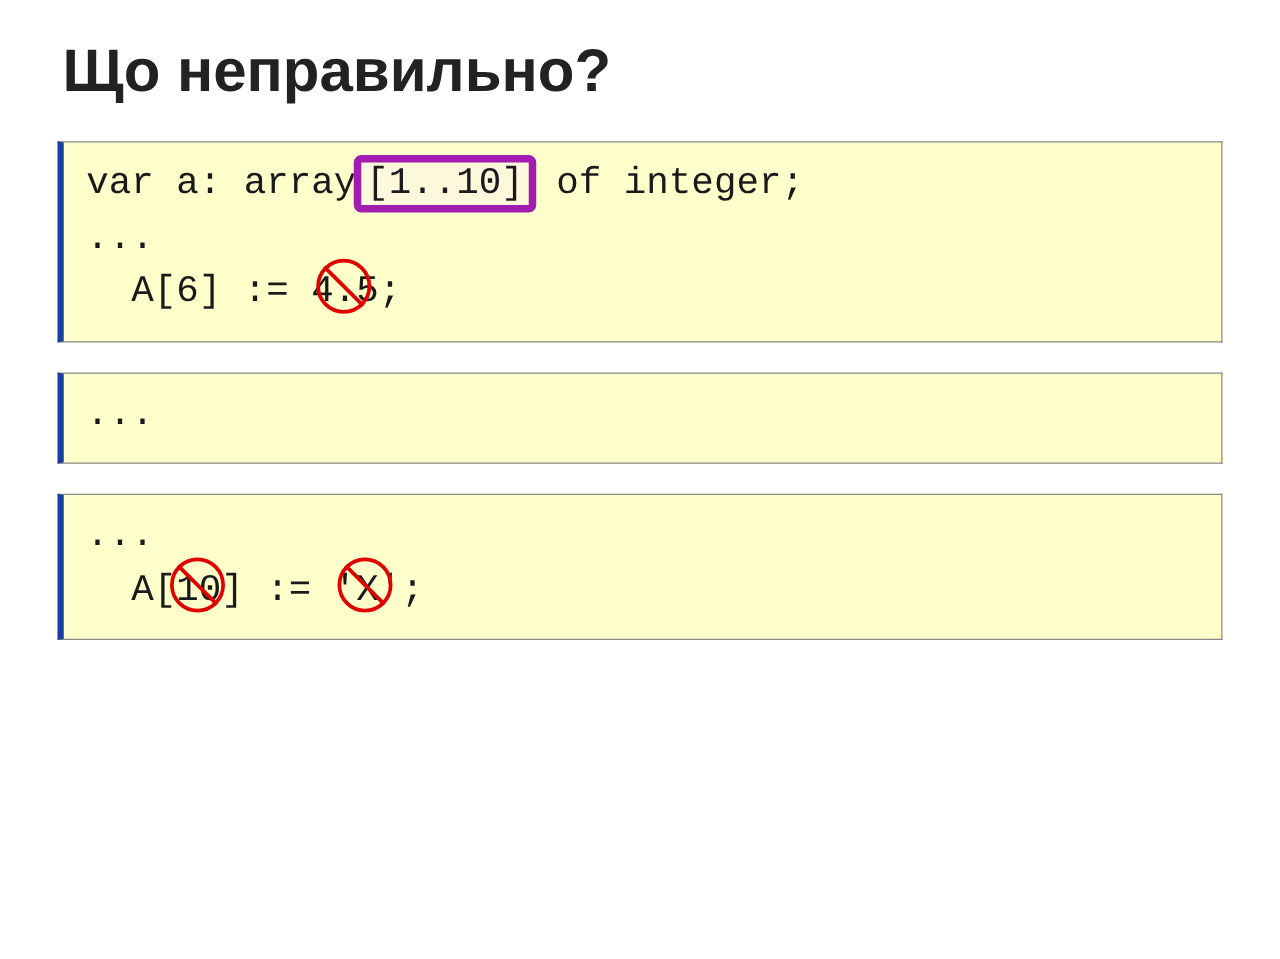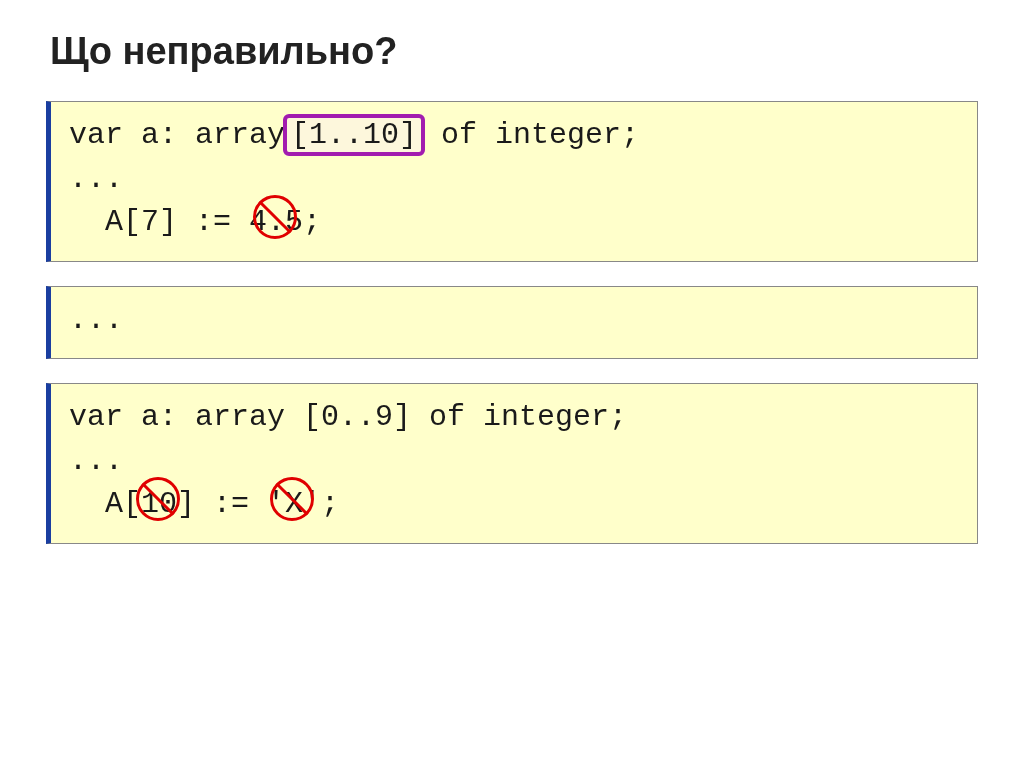--- a/index.html
+++ b/index.html
@@ -8,21 +8,21 @@
     width: 1024px;
     height: 767px;
     background: #ffffff;
     font-family: Arial, Helvetica, sans-serif;
   }
   .slide {
     box-sizing: border-box;
     padding: 30px 46px 20px 46px;
   }
   .title {
-    font-size: 38px;
+    font-size: 48px;
     font-weight: bold;
     color: #222;
     margin: 0 0 28px 4px;
   }
   .code-block {
     position: relative;
     background: #ffffcb;
     border: 1px solid #888;
     border-left: 5px solid #1a3ea0;
     padding: 12px 18px 16px 18px;
@@ -34,21 +34,21 @@
     color: #1a1a1a;
     white-space: pre;
     line-height: 1.45;
     position: relative;
   }
   .seg {
     position: relative;
     display: inline-block;
   }
   .hl-red {
-    border: 4px solid #a21caf;
+    border: 6px solid #a21caf;
     border-radius: 6px;
     background: #fdf7dc;
     padding: 0 4px;
     margin: 0 -2px;
   }
   .strike-circle {
     position: absolute;
     width: 44px;
     height: 44px;
     border: 3px solid #e00000;
@@ -69,26 +69,25 @@
 </head>
 <body>
 
 <div class="slide">
 
   <h1 class="title">Що неправильно?</h1>
 
   <div class="code-block">
     <div class="code-line"><span>var a: array</span><span class="hl-red">[1..10]</span><span> of integer;</span></div>
     <div class="code-line">...</div>
-    <div class="code-line"><span>  A[7] := </span><span class="seg"><span>4.5</span><span class="strike-circle" style="left:4px;top:-6px;"></span></span><span>;</span></div>
+    <div class="code-line"><span>  A[6] := </span><span class="seg"><span>4.5</span><span class="strike-circle" style="left:4px;top:-6px;"></span></span><span>;</span></div>
   </div>
 
   <div class="code-block">
     <div class="code-line">...</div>
   </div>
 
   <div class="code-block">
-    <div class="code-line">var a: array [0..9] of integer;</div>
     <div class="code-line">...</div>
     <div class="code-line"><span>  A[</span><span class="seg"><span>10</span><span class="strike-circle" style="left:-5px;top:-6px;"></span></span><span>] := </span><span class="seg"><span>'X'</span><span class="strike-circle" style="left:3px;top:-6px;"></span></span><span>;</span></div>
   </div>
 
 </div>
 
 </body></html>

